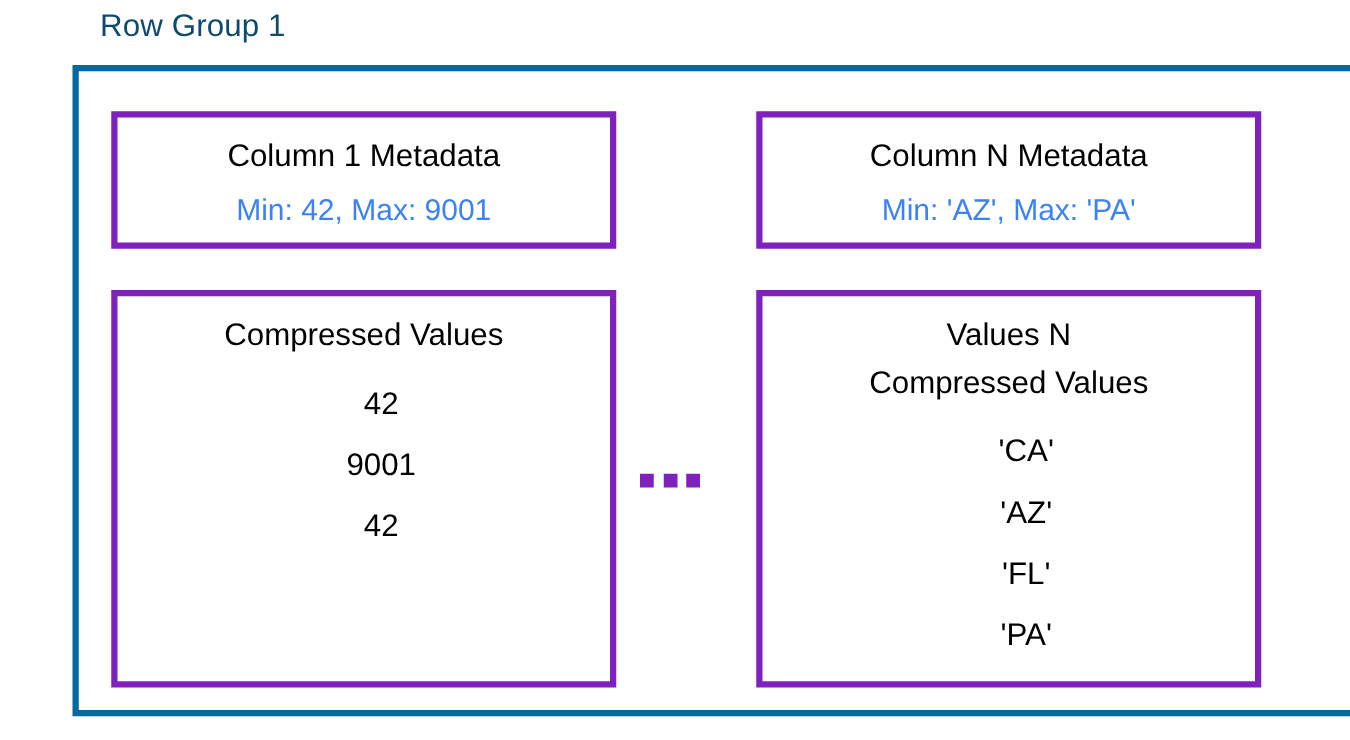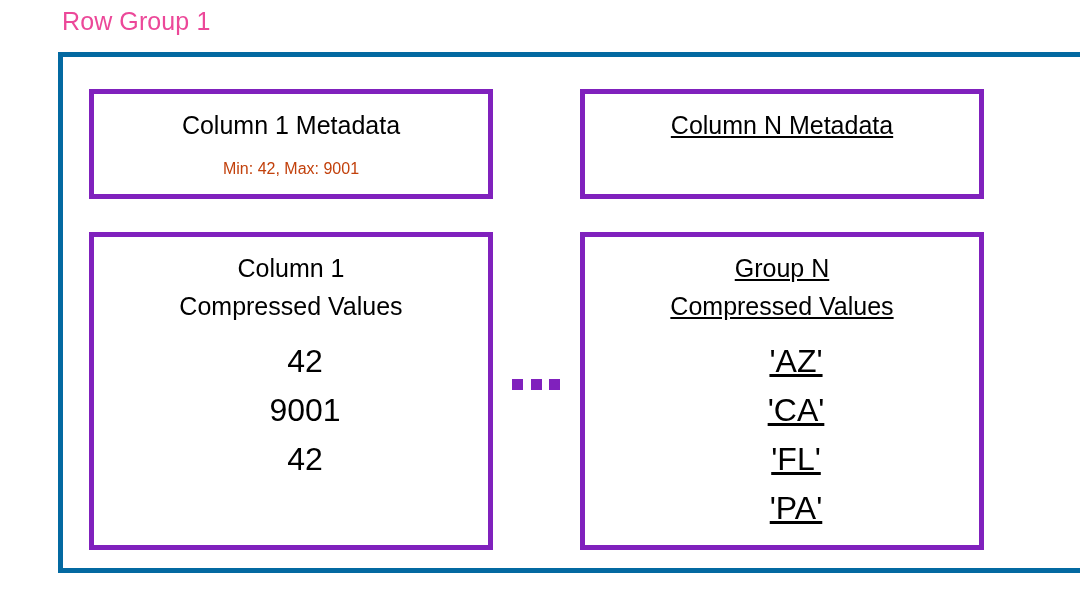--- a/index.html
+++ b/index.html
@@ -19,26 +19,26 @@
   #canvas {
     position: relative;
     width: 1080px;
     height: 592px;
     background: #ffffff;
   }
 
   
   #row-group-title {
     position: absolute;
-    left: 62px;
+    left: 80px;
     top: 4px;
     font-size: 25px;
     line-height: 34px;
     letter-spacing: 0.1px;
-    color: #ec4899;
+    color: #0c4a6e;
     white-space: nowrap;
   }
 
   
   #row-group-box {
     position: absolute;
     left: 58px;
     top: 52px;
     width: 1064px;
     height: 521px;
@@ -55,21 +55,21 @@
     width: 942px;
     height: 521px;
   }
 
   .column-stack {
     position: absolute;
     top: 32px;
     width: 404px;
   }
   #column-stack-1 { left: 26px; }
-  #column-stack-n { left: 517px; text-decoration: underline; }
+  #column-stack-n { left: 542px; }
 
   
   .metadata-box,
   .values-box {
     box-sizing: border-box;
     border: 5px solid #8021BD;
     background: #ffffff;
     text-align: center;
   }
 
@@ -85,40 +85,40 @@
   }
 
   .box-title {
     font-size: 25px;
     line-height: 36px;
     color: #000000;
     white-space: nowrap;
   }
 
   .box-subtitle {
-    font-size: 16px;
+    font-size: 24px;
     line-height: 36px;
     margin-top: 8px;
-    color: #c2410c;
+    color: #3b82f6;
     white-space: nowrap;
   }
 
   .values-title-line {
     font-size: 25px;
     line-height: 38px;
     color: #000000;
     white-space: nowrap;
   }
 
   .value-list {
     margin-top: 12px;
   }
 
   .value-item {
-    font-size: 32px;
+    font-size: 25px;
     line-height: 49px;
     color: #000000;
     white-space: nowrap;
     padding-left: 28px;
   }
 
   
   #columns-ellipsis {
     position: absolute;
     left: 449px;
@@ -146,49 +146,49 @@
     <div id="columns-area">
 
       <div class="column-stack" id="column-stack-1">
 
         <div class="metadata-box">
           <div class="box-title">Column 1 Metadata</div>
           <div class="box-subtitle">Min: 42, Max: 9001</div>
         </div>
 
         <div class="values-box">
-          <div class="values-title-line">Column 1</div>
           <div class="values-title-line">Compressed Values</div>
           <div class="value-list">
             <div class="value-item">42</div>
             <div class="value-item">9001</div>
             <div class="value-item">42</div>
           </div>
         </div>
 
       </div>
 
       <div id="columns-ellipsis">
         <span class="dot"></span>
         <span class="dot"></span>
         <span class="dot"></span>
       </div>
 
       <div class="column-stack" id="column-stack-n">
 
         <div class="metadata-box">
           <div class="box-title">Column N Metadata</div>
+          <div class="box-subtitle">Min: 'AZ', Max: 'PA'</div>
         </div>
 
         <div class="values-box">
-          <div class="values-title-line">Group N</div>
+          <div class="values-title-line">Values N</div>
           <div class="values-title-line">Compressed Values</div>
           <div class="value-list">
+            <div class="value-item">'CA'</div>
             <div class="value-item">'AZ'</div>
-            <div class="value-item">'CA'</div>
             <div class="value-item">'FL'</div>
             <div class="value-item">'PA'</div>
           </div>
         </div>
 
       </div>
 
     </div>
   </div>
 </div>

